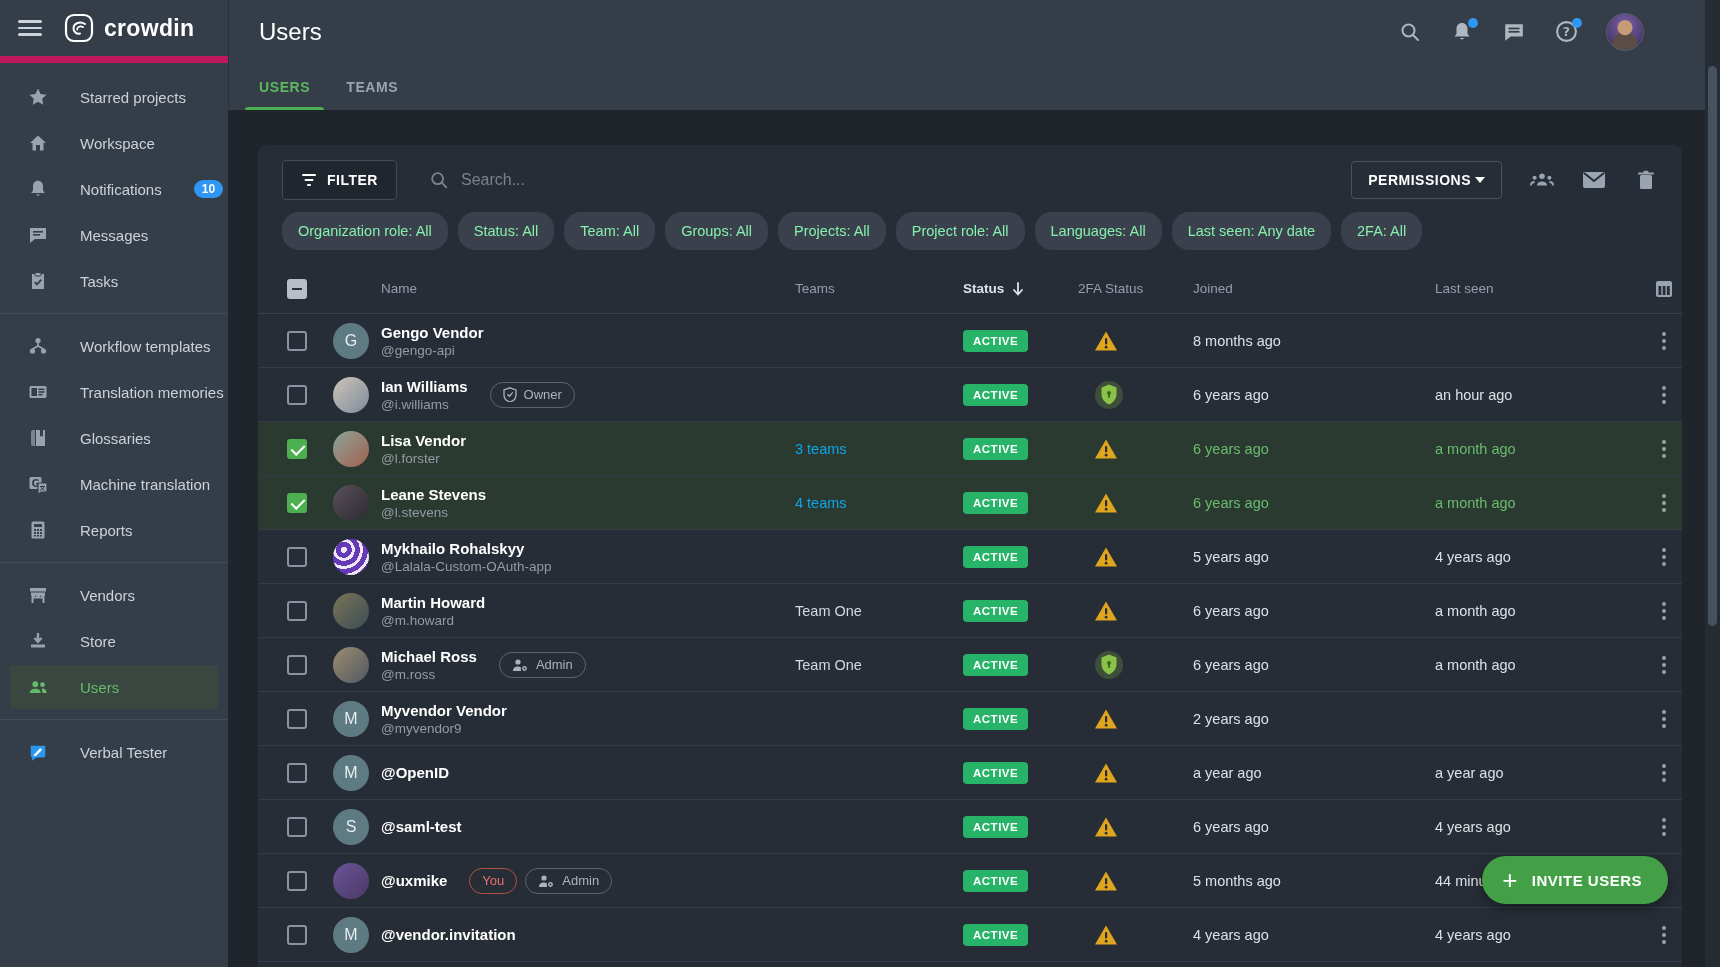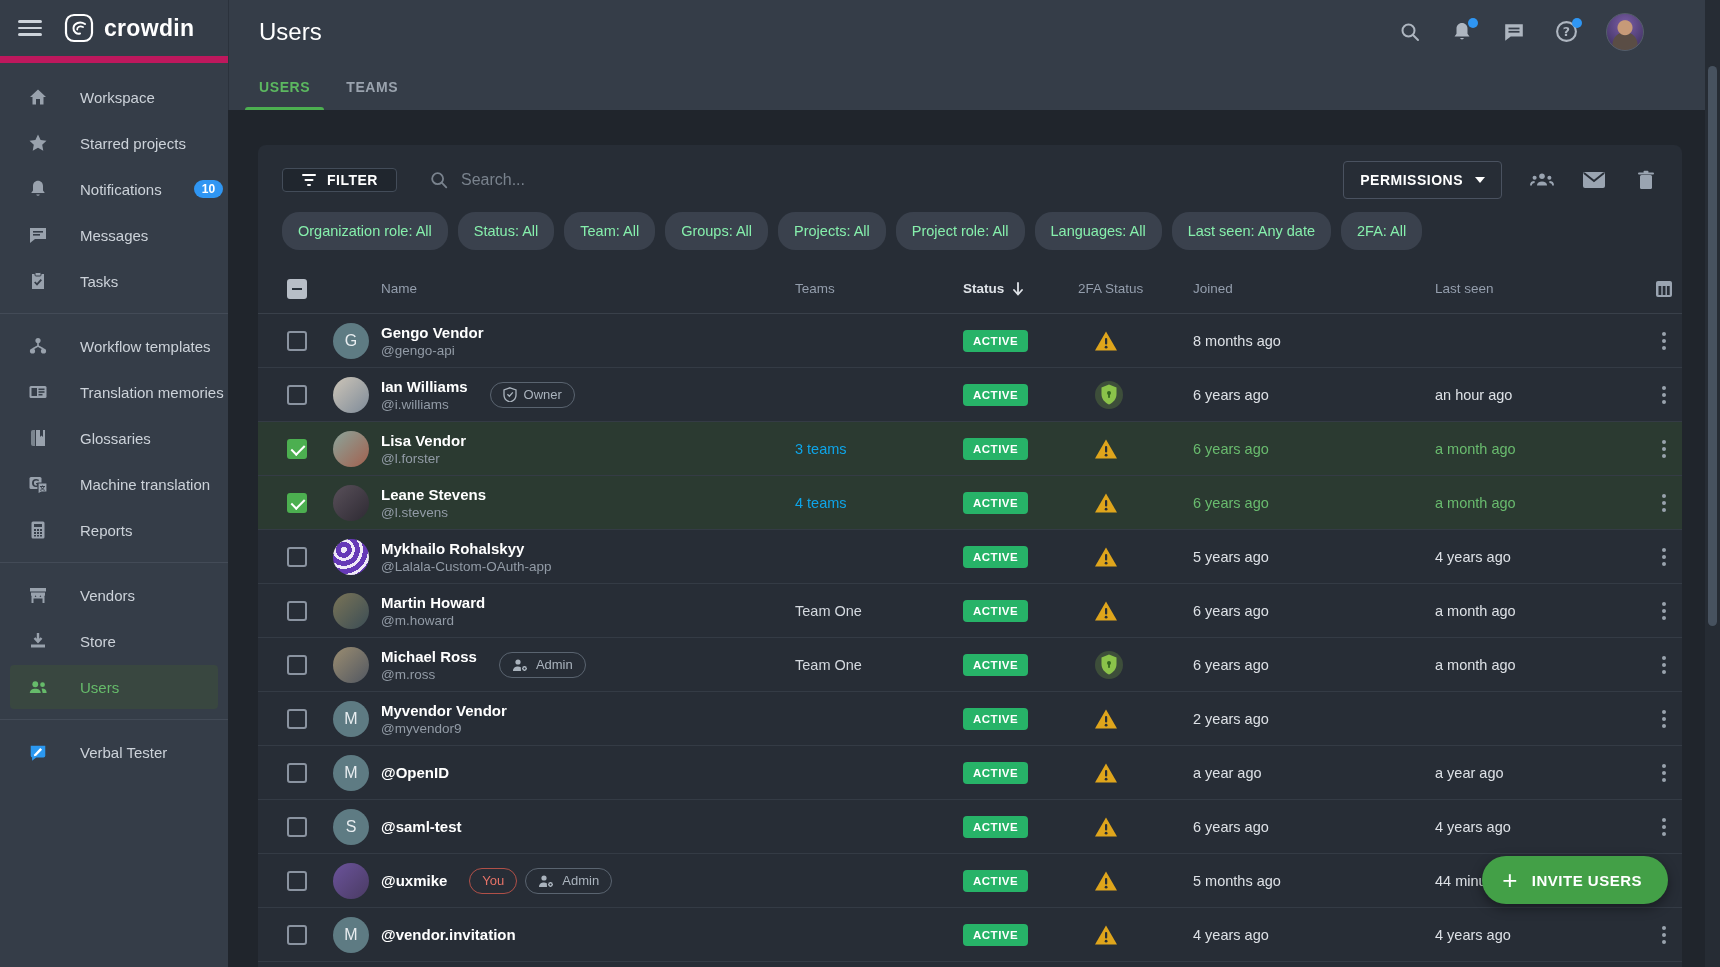--- a/index.html
+++ b/index.html
@@ -41,28 +41,28 @@
     letter-spacing:.6px; color:#9aa3ae; cursor:pointer; position:relative; }
   .tab.active { color:#5cb860; }
   .tab.active::after { content:""; position:absolute; left:0; right:0; bottom:0; height:3px; background:#4caf50; border-radius:3px 3px 0 0; }
 
   
   .content { position:absolute; left:228px; top:110px; right:0; bottom:0; background:#20252c; }
   .card { position:absolute; left:30px; top:35px; width:1424px; bottom:0; background:#272d36; border-radius:8px 8px 0 0; overflow:hidden; }
 
   .card-toolbar { display:flex; align-items:center; padding:15px 24px 0 24px; height:55px; }
   .filter-btn { display:flex; align-items:center; gap:10px; background:#20262e; border:1px solid #434c59;
-    border-radius:4px; height:24px; padding:0 18px; color:#fff; font-size:14px; font-weight:700;
+    border-radius:4px; height:40px; padding:0 18px; color:#fff; font-size:14px; font-weight:700;
     letter-spacing:.5px; cursor:pointer; }
   .search-box { display:flex; align-items:center; gap:12px; margin-left:32px; }
   .search-box input { background:transparent; border:none; outline:none; color:#dfe3e8; font-size:16px; width:300px;
     font-family:"Liberation Sans","DejaVu Sans",sans-serif; }
   .search-box input::placeholder { color:#79828d; }
   .toolbar-right { margin-left:auto; display:flex; align-items:center; gap:28px; }
-  .perm-btn { display:flex; align-items:center; gap:12px; background:transparent; border:1px solid #4a5260;
+  .perm-btn { display:flex; align-items:center; gap:4px; background:transparent; border:1px solid #4a5260;
     border-radius:4px; height:38px; padding:0 16px; color:#fff; font-size:14px; font-weight:700; letter-spacing:.5px; cursor:pointer; }
   .tool-icon { width:24px; height:24px; cursor:pointer; display:flex; align-items:center; justify-content:center; }
 
   .chips { display:flex; gap:10px; padding:12px 24px 14px 24px; flex-wrap:wrap; }
   .chip { background:#3a414d; border-radius:17px; height:38px; display:flex; align-items:center;
     padding:15px 16px; font-size:14.5px; color:#86efac; cursor:pointer; white-space:nowrap; }
 
   
   .tgrid { display:grid; grid-template-columns:46px 48px 414px 168px 115px 115px 242px 205px 1fr;
     align-items:center; padding-left:29px; }
@@ -125,29 +125,29 @@
         <path d="M21 11 C16 8 10 10 9.5 15 C9.2 19 13 21.5 16 20.5" fill="none" stroke="#fff" stroke-width="2" stroke-linecap="round"></path>
         <path d="M19 14 C16 12.5 13 14 13.2 16.5" fill="none" stroke="#fff" stroke-width="1.8" stroke-linecap="round"></path>
       </svg>
       <span class="brand-name">crowdin</span>
     </div>
   </div>
 
   <div class="side-list">
     <div class="side-item">
       <svg width="20" height="20" viewBox="0 0 20 20">
+          <path d="M10 1.5 L12.6 7 L18.5 7.7 L14.2 11.8 L15.3 17.7 L10 14.8 L4.7 17.7 L5.8 11.8 L1.5 7.7 L7.4 7 Z" fill="#99a2ad"></path>
+        </svg>
+      <span class="lbl">Starred projects</span>
+    </div>
+    <div class="side-item">
+      <svg width="20" height="20" viewBox="0 0 20 20">
           <path d="M2 10 L10 2.5 L18 10 H15.5 V17.5 H12 V12 H8 V17.5 H4.5 V10 Z" fill="#99a2ad"></path>
         </svg>
       <span class="lbl">Workspace</span>
-    </div>
-    <div class="side-item">
-      <svg width="20" height="20" viewBox="0 0 20 20">
-          <path d="M10 1.5 L12.6 7 L18.5 7.7 L14.2 11.8 L15.3 17.7 L10 14.8 L4.7 17.7 L5.8 11.8 L1.5 7.7 L7.4 7 Z" fill="#99a2ad"></path>
-        </svg>
-      <span class="lbl">Starred projects</span>
     </div>
     <div class="side-item">
       <svg width="20" height="20" viewBox="0 0 20 20">
           <path d="M10 1.8 c-3 0-5 2.3-5 5.2 v4.5 l-1.8 2.6 h13.6 L15 11.5 V7 c0-2.9-2-5.2-5-5.2 Z M8.2 15.5 a1.9 1.9 0 0 0 3.6 0 Z" fill="#99a2ad"></path>
         </svg>
       <span class="lbl">Notifications</span>
       <span class="count-badge">10</span>
     </div>
     <div class="side-item">
       <svg width="20" height="20" viewBox="0 0 20 20">

